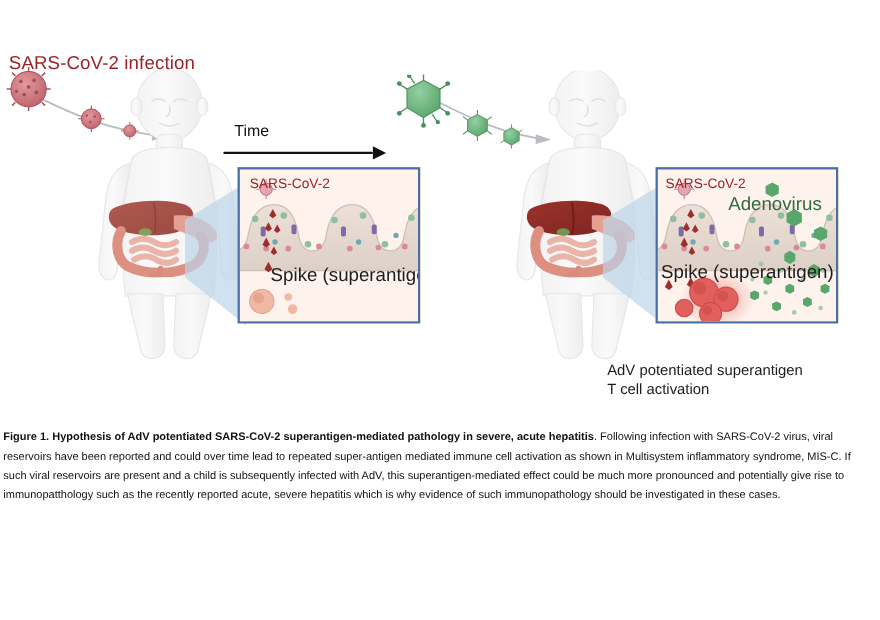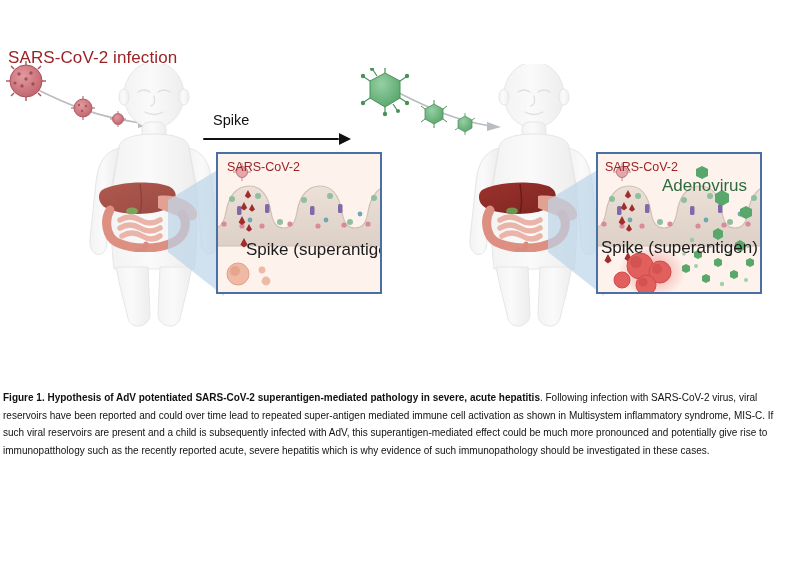--- a/index.html
+++ b/index.html
@@ -299,21 +299,21 @@
         <circle cx="17" cy="117" r="5" fill="#e6a68d"></circle>
         <circle cx="44" cy="116" r="3.4" fill="#f0b9a4"></circle>
         <circle cx="48" cy="127" r="4.4" fill="#f0b9a4"></circle>
       </g>
     </svg>
     <div class="inset-title covid" style="left:9px;top:6px;">SARS-CoV-2</div>
     <div class="inset-sub" style="left:28px;top:86px;">Spike (superantigen)</div>
   </div>
 
 
-  <div class="abs time-label" style="left:213px;top:96px;">Spike</div>
+  <div class="abs time-label" style="left:213px;top:96px;">Time</div>
   <div class="abs" style="left:203px;top:117px;width:148px;display:flex;align-items:center;">
     <div class="time-arrow-line" style="flex:1;"></div>
     <div class="time-arrow-head"></div>
   </div>
 
 
   <svg class="abs" style="left:355px;top:52px;" width="190" height="75">
     <defs>
       <radialGradient id="advGrad" cx="38%" cy="32%" r="72%">
         <stop offset="0%" stop-color="#96cfa4"></stop>
@@ -524,18 +524,20 @@
         <circle cx="48" cy="131" r="10" fill="#e1605d" stroke="#cf4b4a" stroke-width="1"></circle>
         <circle cx="45" cy="128" r="4.5" fill="#d4524f"></circle>
         <circle cx="24" cy="126" r="8" fill="#e1605d" stroke="#cf4b4a" stroke-width="1"></circle>
       </g>
     </svg>
     <div class="inset-title covid" style="left:7px;top:6px;">SARS-CoV-2</div>
     <div class="inset-title adv" style="left:64px;top:22px;font-size:17px;">Adenovirus</div>
     <div class="inset-sub" style="left:3px;top:84px;">Spike (superantigen)</div>
   </div>
 
+  <div class="abs body-caption" style="left:552px;top:312px;">AdV potentiated superantigen
+T cell activation</div>
 
   <div id="caption-block"><b>Figure 1. Hypothesis of AdV potentiated SARS-CoV-2 superantigen-mediated pathology in severe, acute hepatitis</b><span>. Following infection with SARS-CoV-2 virus, viral reservoirs have been reported and could over time lead to repeated super-antigen mediated immune cell activation as shown in Multisystem inflammatory syndrome, MIS-C. If such  viral reservoirs are present and a child is subsequently infected with AdV, this superantigen-mediated effect could be much more pronounced and potentially give rise to immunopatthology such as the recently reported acute, severe hepatitis which is why evidence of such immunopathology should be investigated in these cases.</span></div>
 
   <div class="divider" style="top:553px;"></div>
 
 </div>
 
 </body></html>

